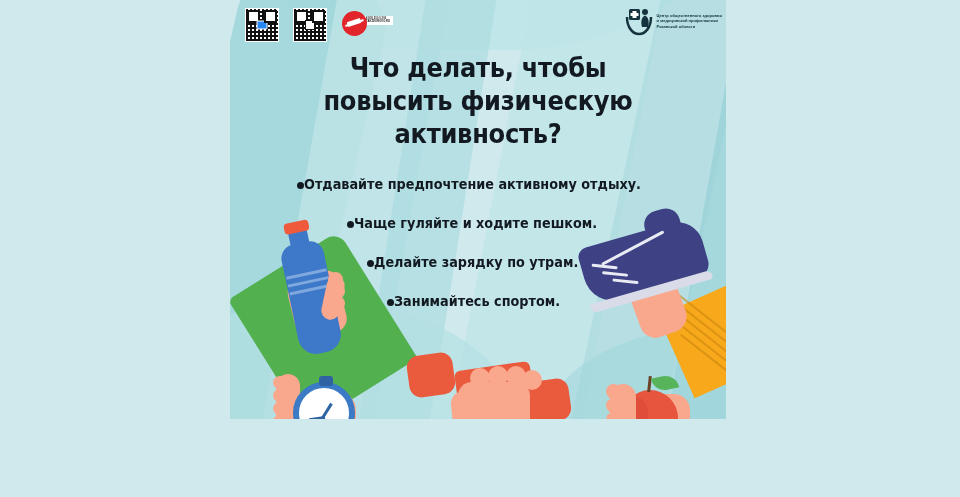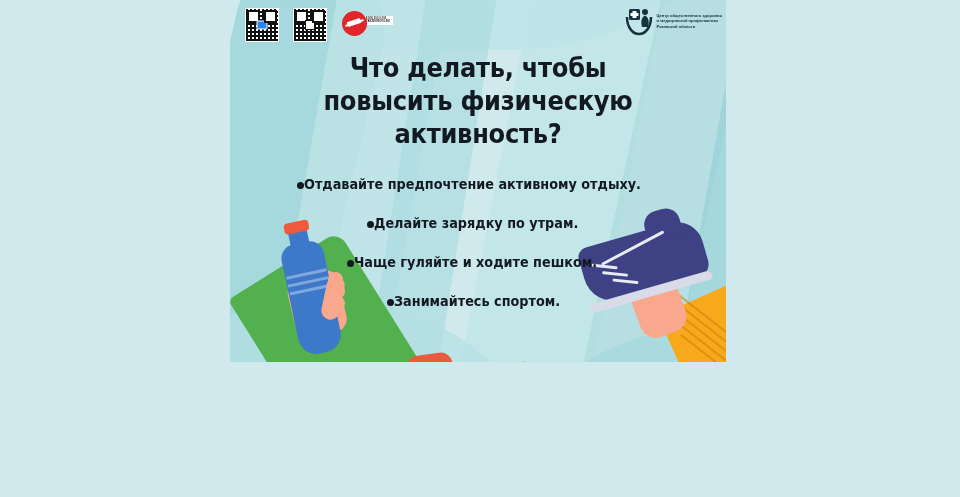--- a/index.html
+++ b/index.html
@@ -2,21 +2,21 @@
 <html><head>
 <meta charset="utf-8">
 <style>
   html,body{margin:0;padding:0;}
   body{
     width:960px;height:497px;overflow:hidden;
     background:#cfe9ed;
     font-family:"Liberation Sans", sans-serif;
   }
   #poster{
-    position:relative;width:960px;height:362px;overflow:hidden;
+    position:relative;width:960px;height:419px;overflow:hidden;
     background:#cfe9ed;
   }
   
   .board{
     position:absolute;left:230px;top:0;width:496px;height:497px;
     overflow:hidden;background:#cfe9ed;
   }
   .wave{position:absolute;background:#a8dadd;opacity:.85;}
   .w1{left:-60px;top:-40px;width:150px;height:700px;
       transform:rotate(13deg);border-radius:60px;background:#9ed6da;}
@@ -253,25 +253,25 @@
       <div>повысить физическую активность?</div>
     </div>
 
     <div class="bullets">
       <div class="bl">
         <span class="dot"></span>
         <span class="txt">Отдавайте предпочтение активному отдыху.</span>
       </div>
       <div class="bl">
         <span class="dot"></span>
-        <span class="txt">Делайте зарядку по утрам.</span>
+        <span class="txt">Чаще гуляйте и ходите пешком.</span>
       </div>
       <div class="bl">
         <span class="dot"></span>
-        <span class="txt">Чаще гуляйте и ходите пешком.</span>
+        <span class="txt">Делайте зарядку по утрам.</span>
       </div>
       <div class="bl">
         <span class="dot"></span>
         <span class="txt">Занимайтесь спортом.</span>
       </div>
     </div>
 
     <div class="art" id="shoe-hand">
       <div class="sleeve-yel">
         <div class="stripe" style="left:-16px;top:10px;"></div>

